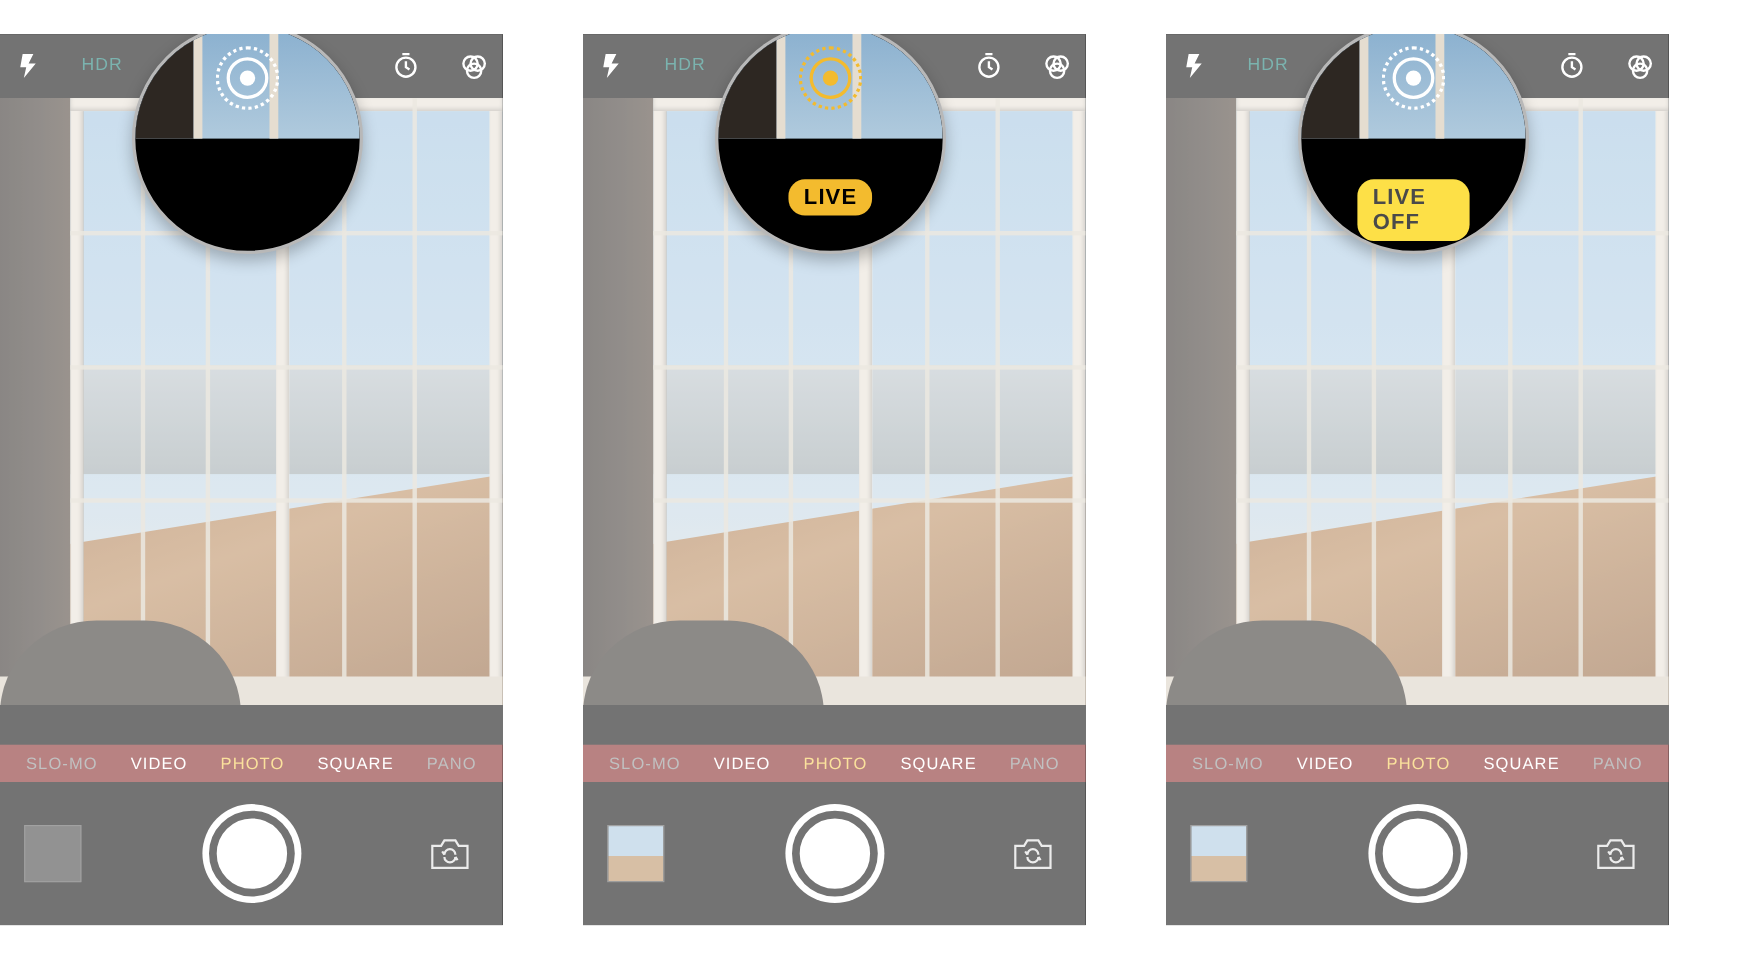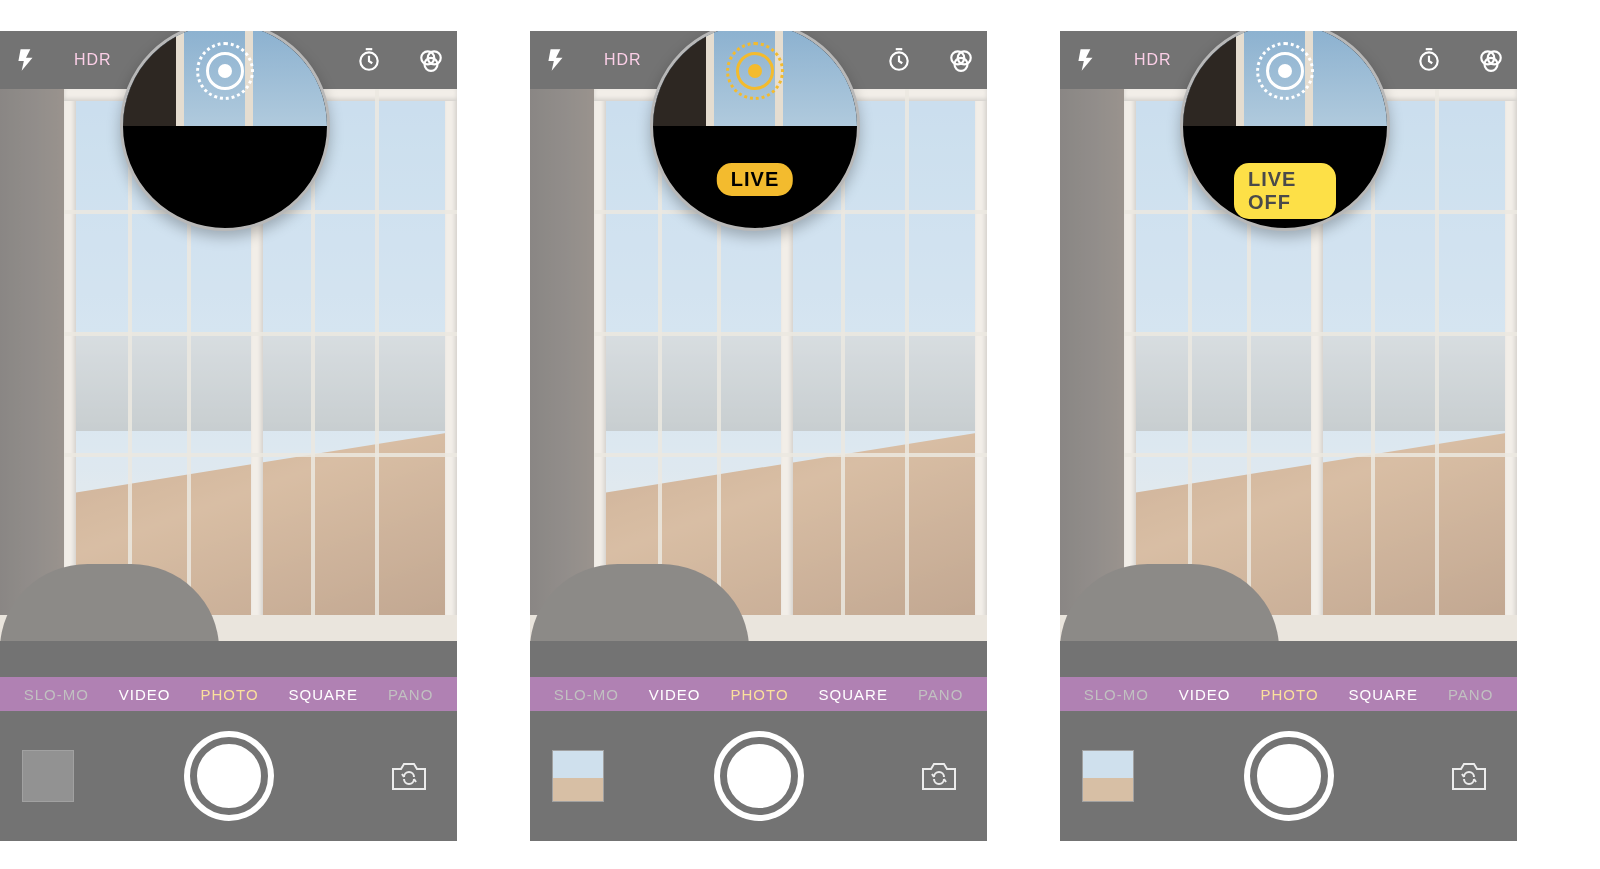--- a/index.html
+++ b/index.html
@@ -8,35 +8,35 @@
   .phone{position:absolute;top:31px;width:457px;height:810px;background:#000;overflow:hidden;}
   .phone.p1{left:0;}
   
   .phone2{left:530px;}
   .phone3{left:1060px;}
   .fade{position:absolute;inset:0;background:rgba(255,255,255,0.45);pointer-events:none;z-index:5;}
   .topbar{position:absolute;top:0;left:0;right:0;height:58px;background:#000;display:flex;align-items:center;justify-content:space-between;padding:0 12px;z-index:3;}
   .topbar .group-left,.topbar .group-right{display:flex;align-items:center;gap:34px;}
   .ico{width:28px;height:28px;display:flex;align-items:center;justify-content:center;color:#fff;}
   .ico svg{width:26px;height:26px;stroke:#fff;fill:none;stroke-width:2;}
-  .hdr{font-size:16px;font-weight:500;color:#f9a8d4;letter-spacing:1px;}
+  .hdr{font-size:16px;font-weight:500;color:#0f766e;letter-spacing:1px;}
   
   .view{position:absolute;top:58px;left:0;right:0;bottom:200px;overflow:hidden;}
   .sky{position:absolute;inset:0;background:linear-gradient(#9fc3e0 0%,#b8d2e6 55%,#c9d8e1 75%,#c1a37e 100%);}
   .roof{position:absolute;left:0;right:0;bottom:0;height:38%;background:linear-gradient(160deg,#a06b3e 0%,#b9895a 40%,#8a5a33 100%);clip-path:polygon(0 35%,100% 0,100% 100%,0 100%);}
   .houserow{position:absolute;bottom:38%;left:0;right:0;height:18%;background:linear-gradient(#b8c2c8,#9ba6aa);}
   .dark-left{position:absolute;top:0;left:0;width:14%;height:100%;background:linear-gradient(90deg,#2a2420 0%,#3a322c 60%,#473b31 100%);}
   .frame-v{position:absolute;top:0;bottom:0;width:12px;background:#e8e1d6;box-shadow:inset -2px 0 4px rgba(0,0,0,.25);}
   .frame-h{position:absolute;left:14%;right:0;height:12px;background:#e8e1d6;box-shadow:inset 0 -2px 4px rgba(0,0,0,.25);}
   .pane-v{position:absolute;top:0;bottom:0;width:4px;background:rgba(220,214,200,.85);}
   .pane-h{position:absolute;left:14%;right:0;height:4px;background:rgba(220,214,200,.85);}
   .sill{position:absolute;left:0;right:0;bottom:0;height:26px;background:#d9d0c2;}
   .couch{position:absolute;left:0;bottom:-8%;width:48%;height:22%;background:#2f2a26;border-radius:40% 40% 0 0/70% 70% 0 0;}
   
-  .modes{position:absolute;left:0;right:0;bottom:130px;height:34px;display:flex;align-items:center;justify-content:center;gap:30px;background:#701a75;z-index:3;}
+  .modes{position:absolute;left:0;right:0;bottom:130px;height:34px;display:flex;align-items:center;justify-content:center;gap:30px;background:#7f1d1d;z-index:3;}
   .mode{font-size:15px;letter-spacing:1px;color:#fff;}
   .mode.sel{color:#f7c94b;}
   .mode.dim{color:#8e8e8e;}
   .controls{position:absolute;left:0;right:0;bottom:0;height:130px;background:#000;display:flex;align-items:center;justify-content:space-between;padding:0 22px;z-index:3;}
   .thumb{width:52px;height:52px;background:#3a3a3a;border:1px solid #555;}
   .thumb.has{background:linear-gradient(#a8c6de 0 55%,#b68a5c 55% 100%);}
   .shutter{width:78px;height:78px;border-radius:50%;background:#fff;border:7px solid #000;box-shadow:0 0 0 6px #fff;}
   .flip{width:52px;height:40px;display:flex;align-items:center;justify-content:center;}
   .flip svg{width:44px;height:36px;stroke:#ddd;fill:none;stroke-width:2;}
   

